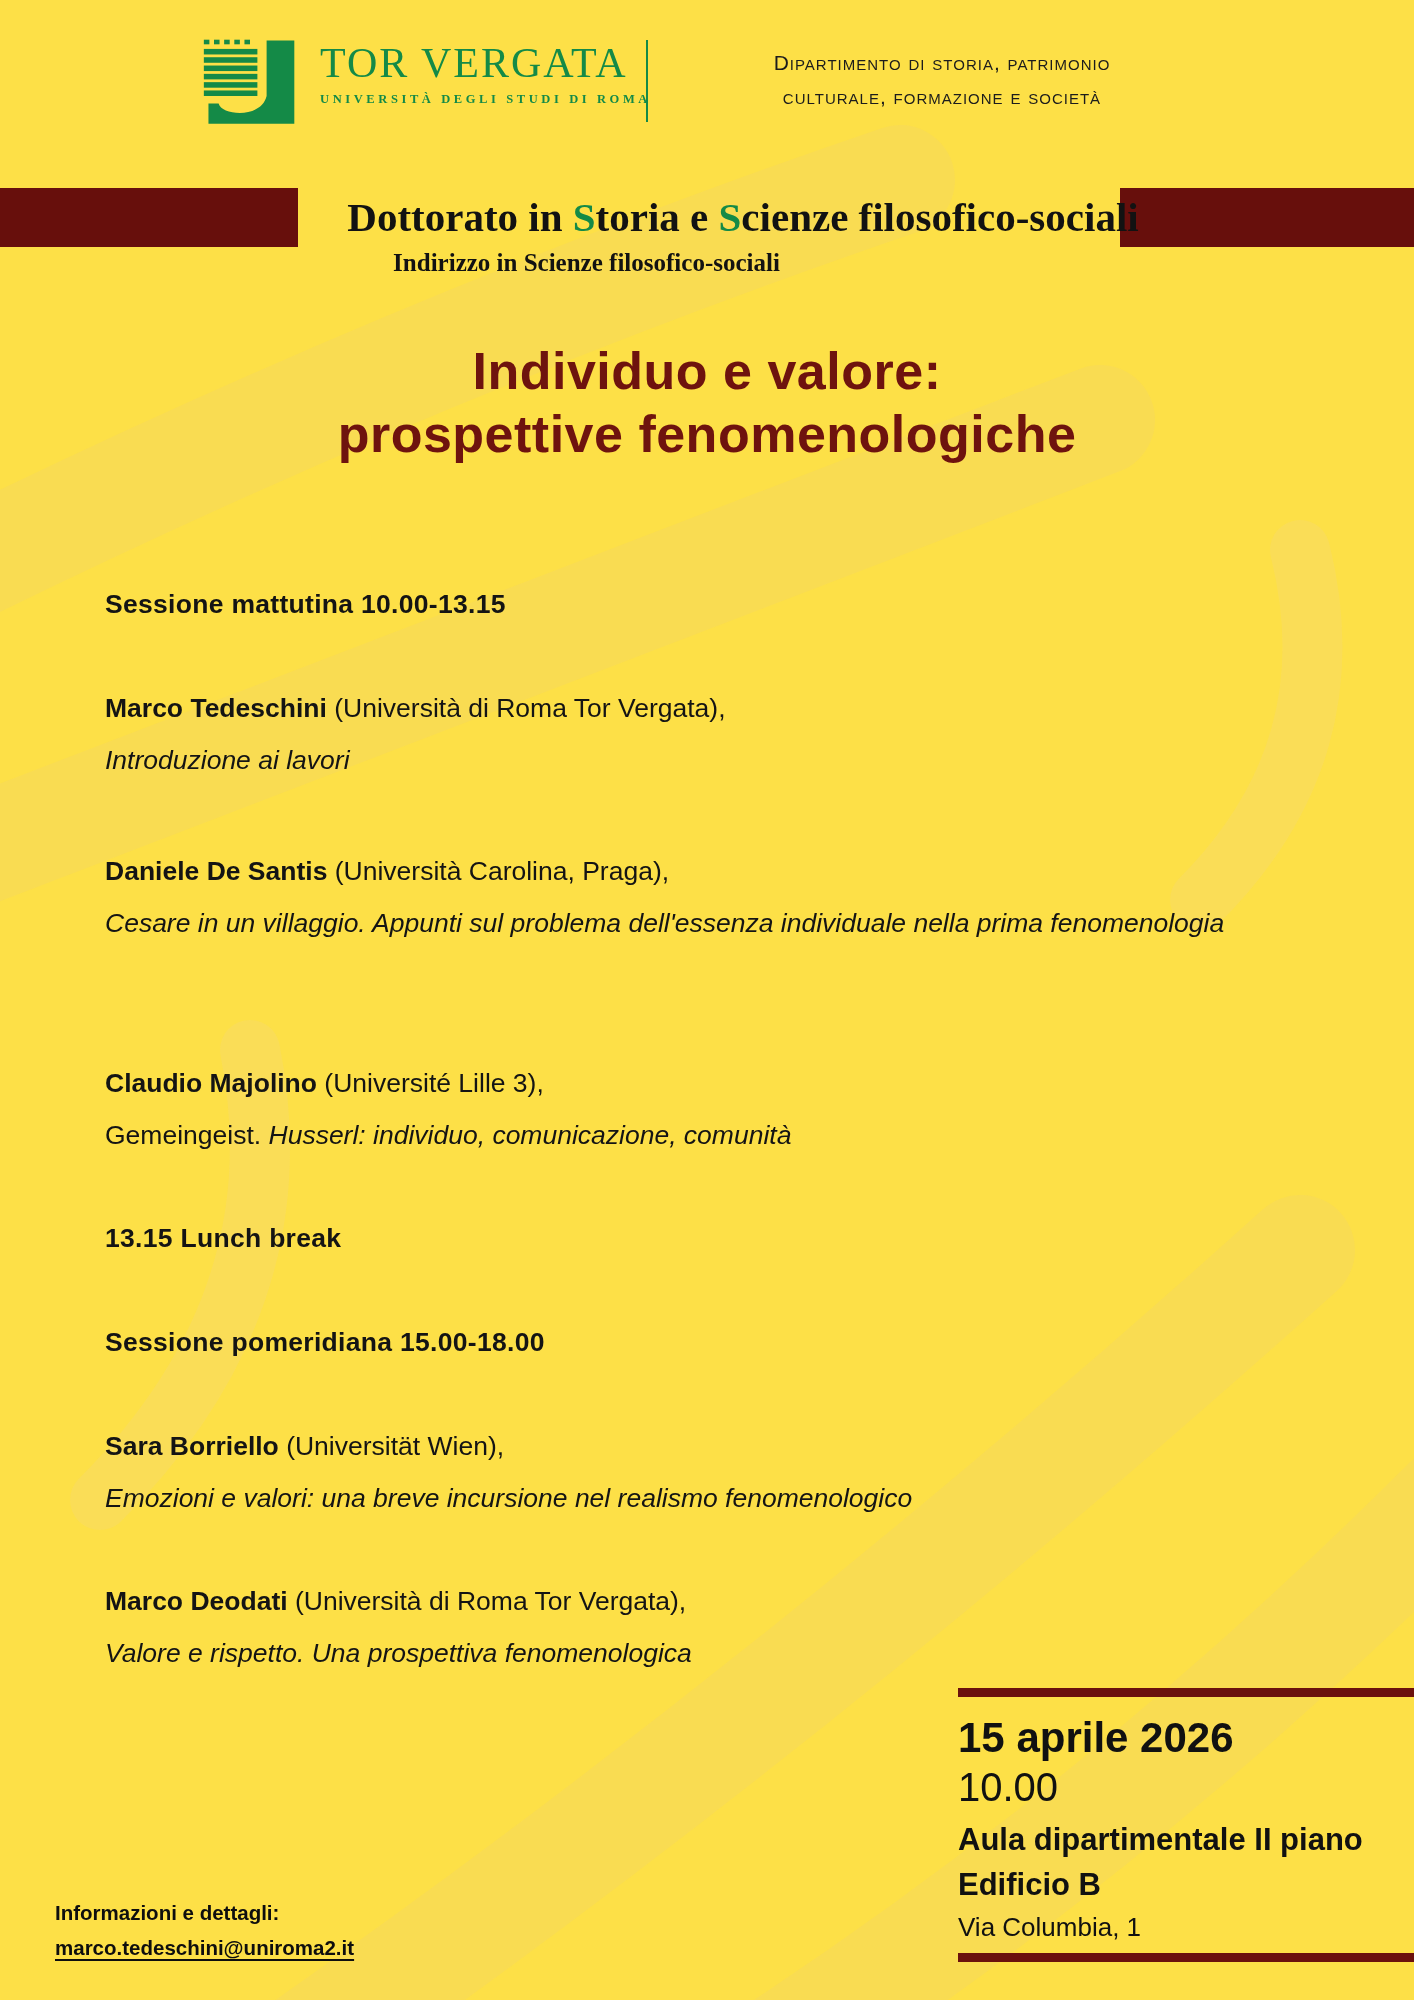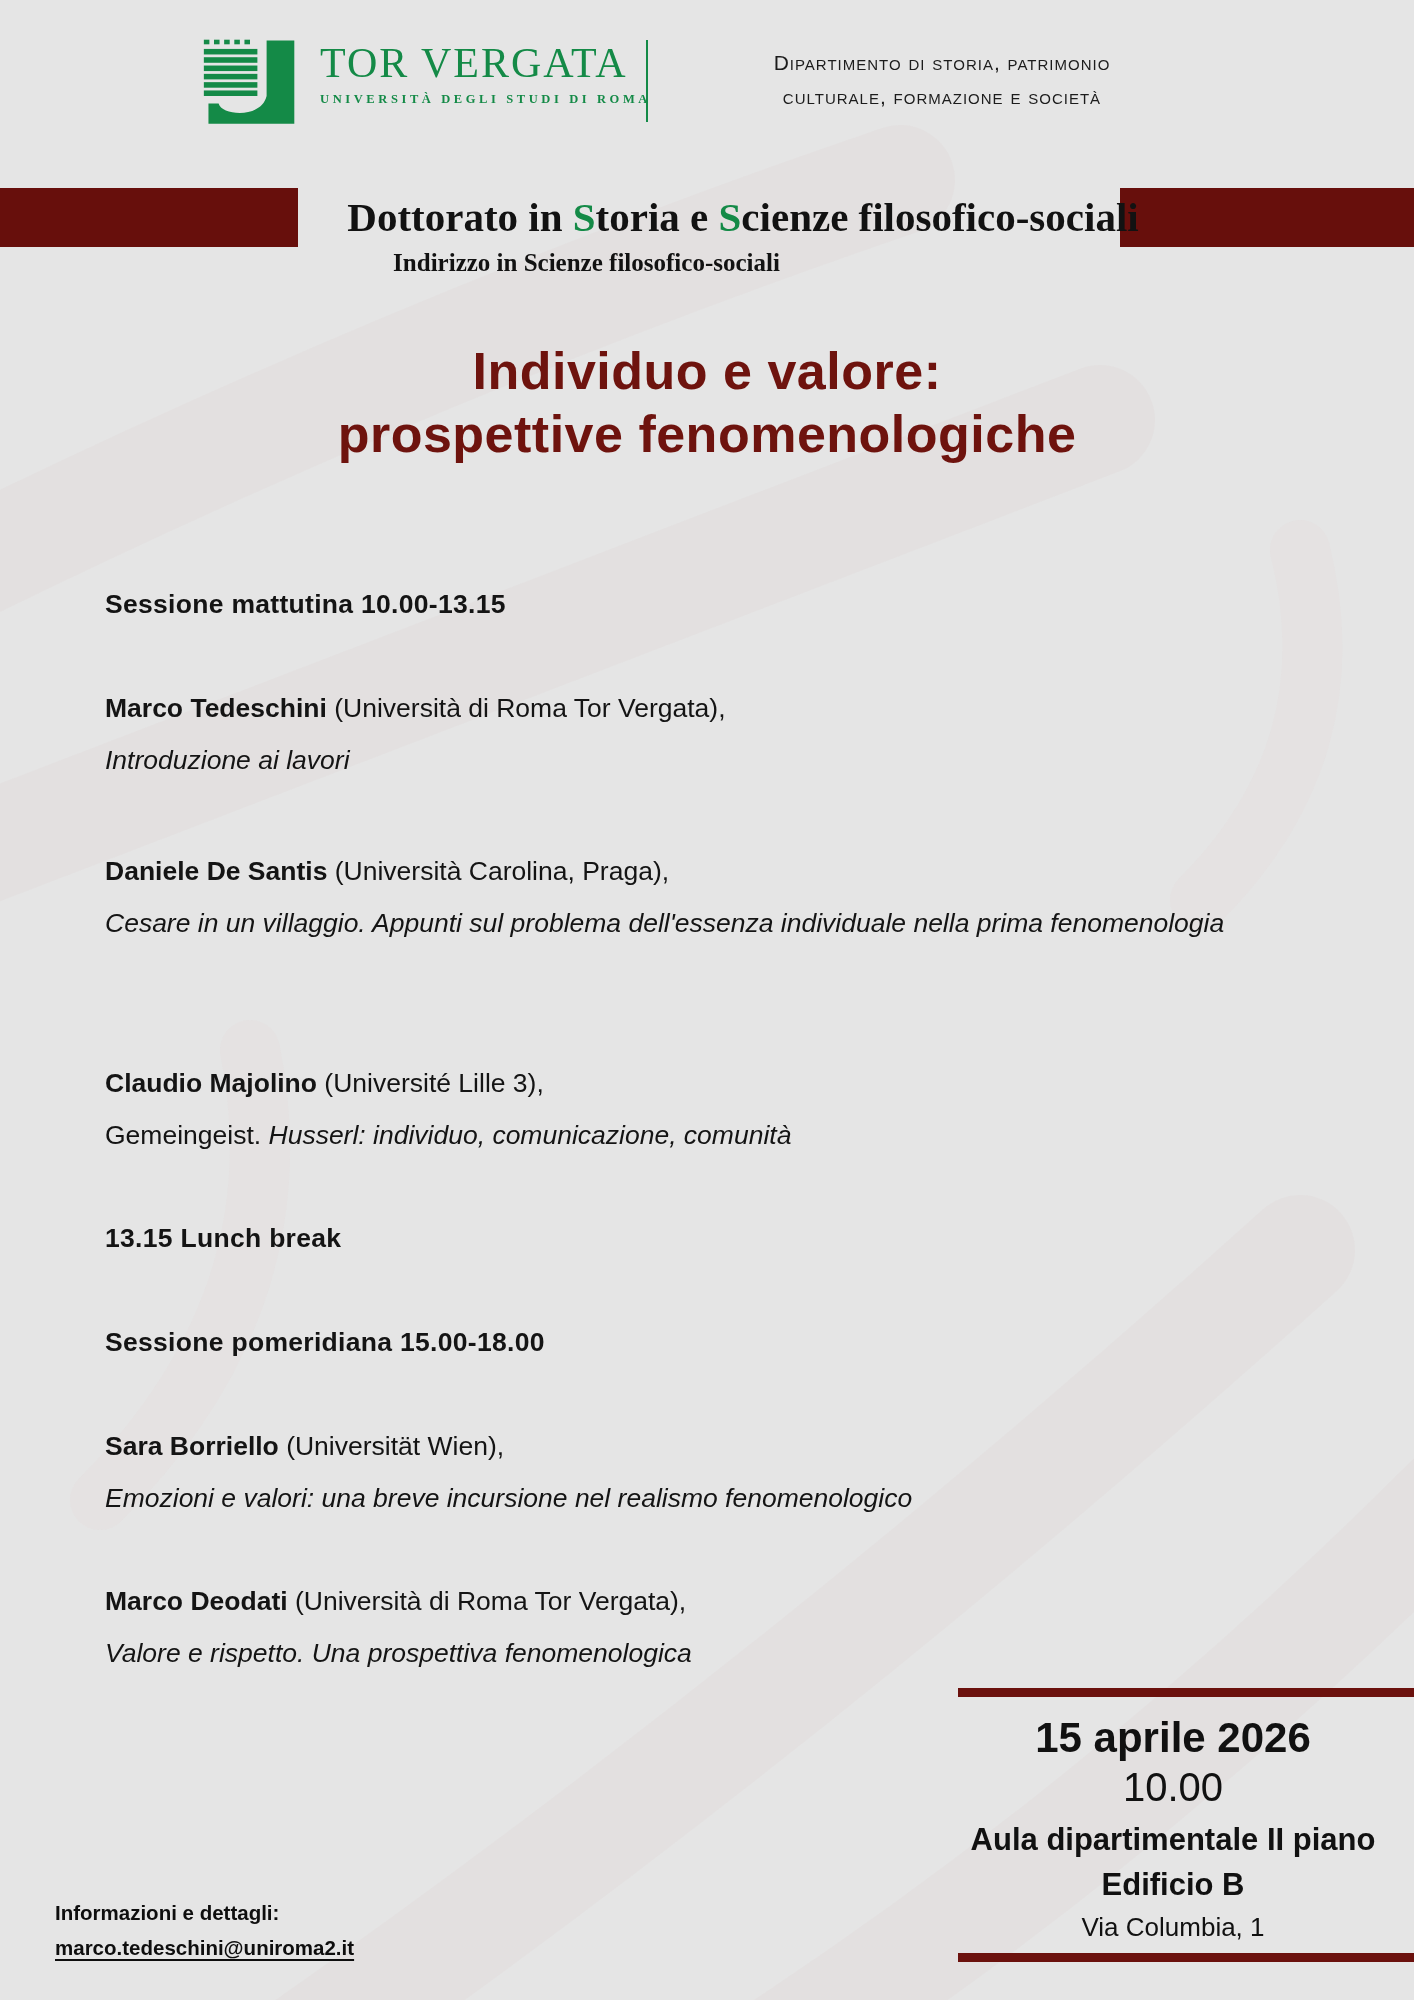--- a/index.html
+++ b/index.html
@@ -1,19 +1,19 @@
 <!DOCTYPE html>
 <html lang="it"><head>
 <meta charset="utf-8">
 <style>
   html,body{margin:0;padding:0;}
   body{background:#888;font-family:"Liberation Sans",sans-serif;}
   .page{
     position:relative;width:1414px;height:2000px;margin:0 auto;
-    background:#e5e5e5;overflow:hidden;
+    background:#fde047;overflow:hidden;
   }
   
   .watermark{position:absolute;inset:0;pointer-events:none;}
 
   
   .logo-mark{position:absolute;left:178px;top:28px;width:120px;height:100px;}
   .wordmark{position:absolute;left:320px;top:42px;color:#148A47;}
   .wordmark .big{
     font-family:"Liberation Serif",serif;font-size:42px;letter-spacing:2px;
     line-height:1;white-space:nowrap;
@@ -56,21 +56,21 @@
   .session{font-weight:700;letter-spacing:0.3px;}
   .speaker{font-weight:700;}
   .affil{font-weight:400;}
   .talk .it{font-style:italic;}
   .talk .plain{font-style:normal;}
 
   
   .event-box{
     position:absolute;left:958px;top:1688px;width:456px;height:274px;
     box-sizing:border-box;border-top:9px solid #6B110D;border-bottom:9px solid #6B110D;
-    padding:16px 26px 10px 0;text-align:center;color:#111;
+    padding:16px 26px 10px 0;text-align:left;color:#111;
   }
   .event-date{font-weight:700;font-size:42px;line-height:50px;}
   .event-time{font-weight:400;font-size:40px;line-height:48px;}
   .event-room{font-weight:700;font-size:31px;line-height:46px;margin-top:6px;}
   .event-building{font-weight:700;font-size:31px;line-height:44px;}
   .event-address{font-weight:400;font-size:26px;line-height:40px;}
 
   
   .footer{position:absolute;left:55px;top:1895px;font-size:20.5px;font-weight:700;
     line-height:35px;color:#0e0e0e;}

